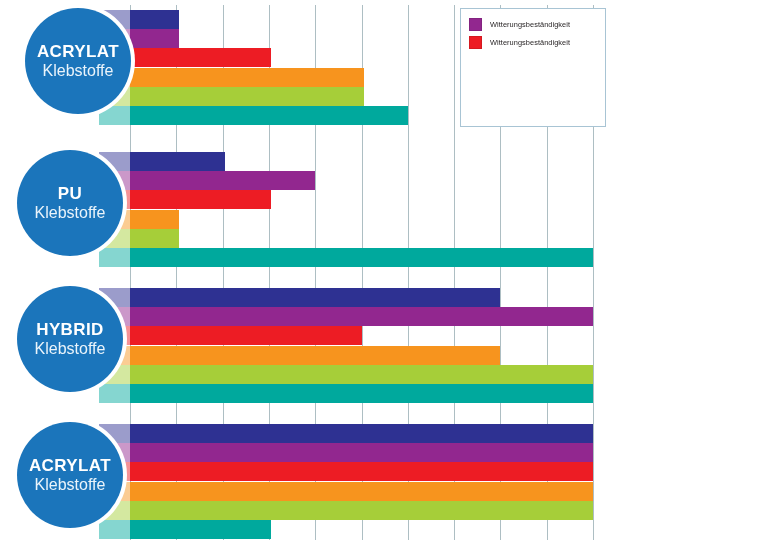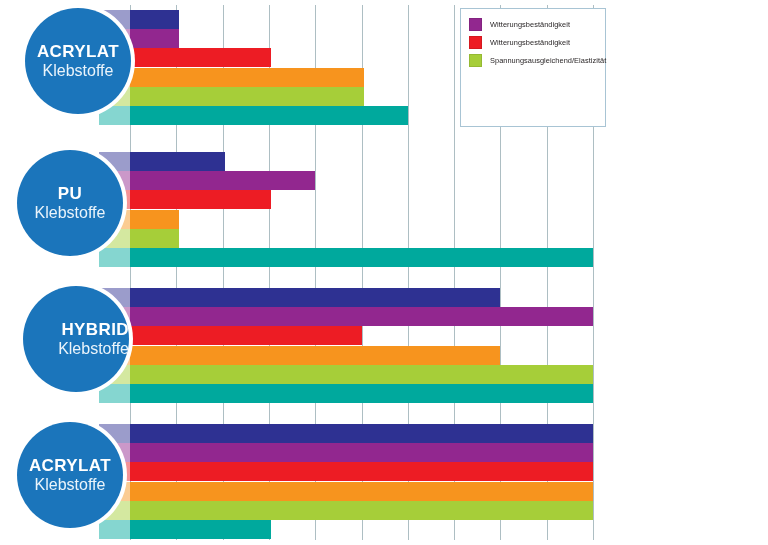--- a/index.html
+++ b/index.html
@@ -243,40 +243,36 @@
 
   <div id="badges-layer">
       <div class="group-badge" style="left: 25px; top: 8px; width: 106px; height: 106px;">
         <div class="badge-title">ACRYLAT</div>
         <div class="badge-sub">Klebstoffe</div>
       </div>
       <div class="group-badge" style="left: 17px; top: 150px; width: 106px; height: 106px;">
         <div class="badge-title">PU</div>
         <div class="badge-sub">Klebstoffe</div>
       </div>
-      <div class="group-badge" style="left: 23px; top: 286px; width: 106px; height: 106px; align-items: flex-end;">
+      <div class="group-badge" style="left: 17px; top: 286px; width: 106px; height: 106px;">
         <div class="badge-title">HYBRID</div>
         <div class="badge-sub">Klebstoffe</div>
       </div>
       <div class="group-badge" style="left: 17px; top: 422px; width: 106px; height: 106px;">
         <div class="badge-title">ACRYLAT</div>
         <div class="badge-sub">Klebstoffe</div>
       </div>
     </div>
 
   <div id="legend">
     <div id="legend-items">
         <div class="legend-item">
           <span class="legend-swatch" style="background: rgb(146, 39, 143);"></span>
           <span class="legend-label">Witterungsbeständigkeit</span>
         </div>
         <div class="legend-item">
           <span class="legend-swatch" style="background: rgb(237, 28, 36);"></span>
           <span class="legend-label">Witterungsbeständigkeit</span>
         </div>
-        <div class="legend-item">
-          <span class="legend-swatch" style="background: rgb(166, 206, 57);"></span>
-          <span class="legend-label">Spannungsausgleichend/Elastizität</span>
-        </div>
       </div>
   </div>
 
 </div>
 
 </body></html>

